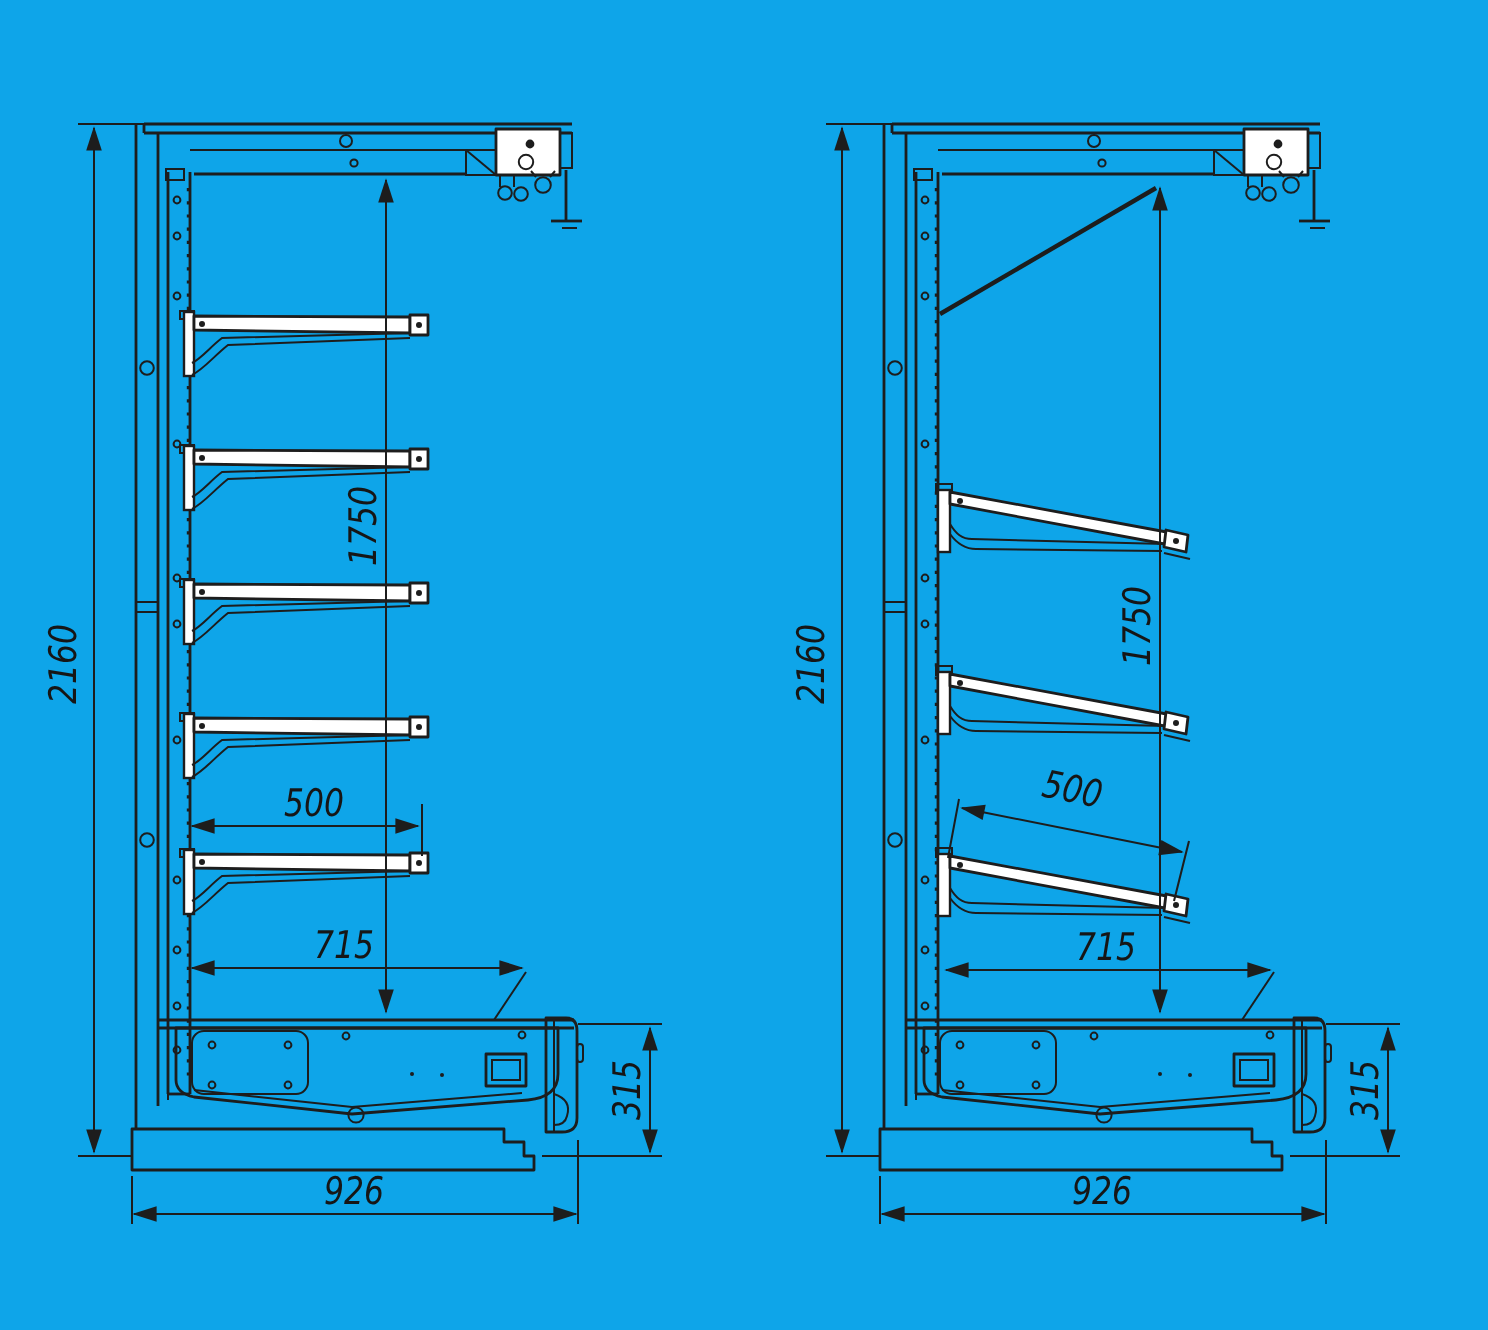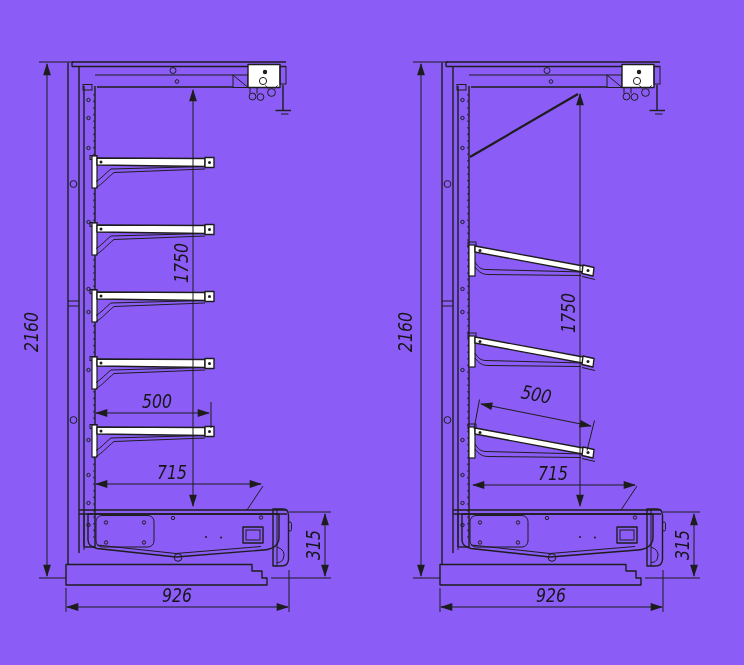--- a/index.html
+++ b/index.html
@@ -1,16 +1,16 @@
 <!DOCTYPE html>
 <html><head>
 <meta charset="utf-8">
 <style>
   html,body{margin:0;padding:0;background:#ffffff;}
-  .canvas{position:relative;width:744px;height:665px;background:#8b5cf6;overflow:hidden;}
+  .canvas{position:relative;width:744px;height:665px;background:#0ea5e9;overflow:hidden;}
   svg{display:block;}
   .s   {stroke:#1d1d1d;stroke-width:1.4;fill:none;stroke-linejoin:round;}
   .sw  {stroke:#1d1d1d;stroke-width:1.4;fill:#ffffff;stroke-linejoin:round;}
   .sw1 {stroke:#1d1d1d;stroke-width:1.2;fill:#ffffff;}
   .t   {stroke:#1d1d1d;stroke-width:1;fill:none;}
   .dash{stroke:#1d1d1d;stroke-width:1.2;fill:none;stroke-dasharray:1.6 5;}
   .dk  {fill:#1d1d1d;stroke:none;}
   .d   {stroke:#1d1d1d;stroke-width:1;fill:none;}
   .thick{stroke:#1d1d1d;stroke-width:2.2;fill:none;}
   .txt {font-family:"DejaVu Sans",sans-serif;font-style:italic;font-size:19px;fill:#161616;}

